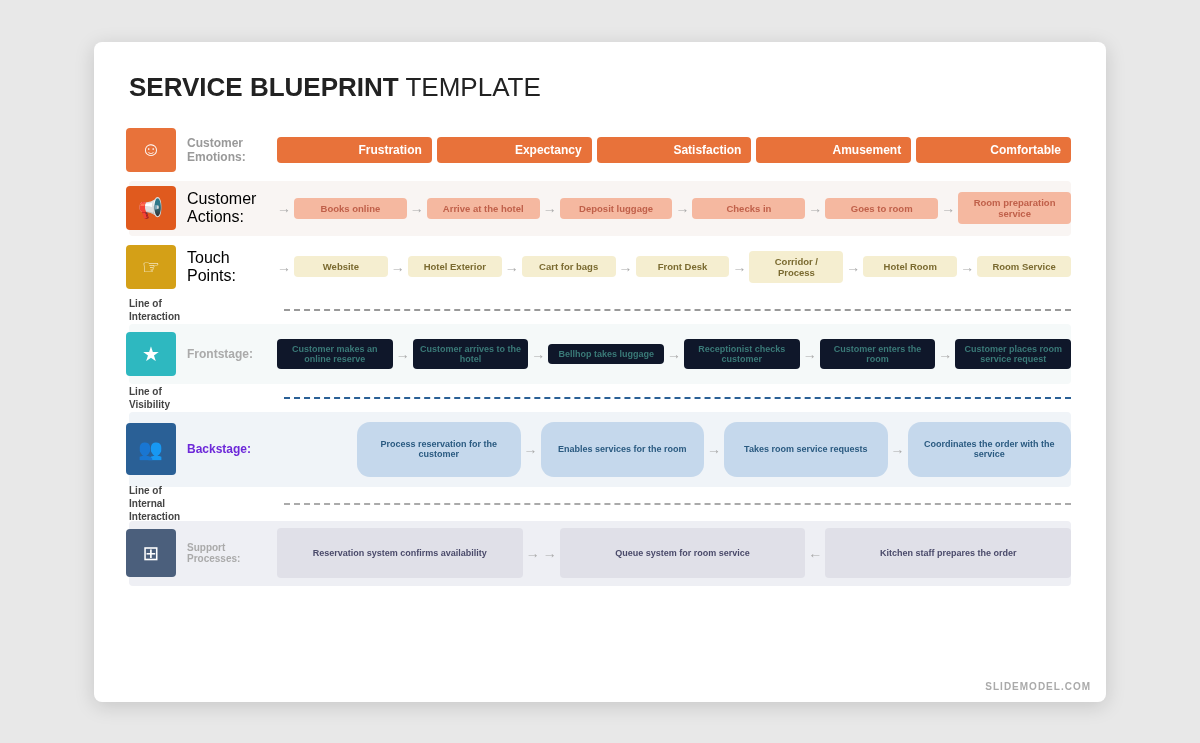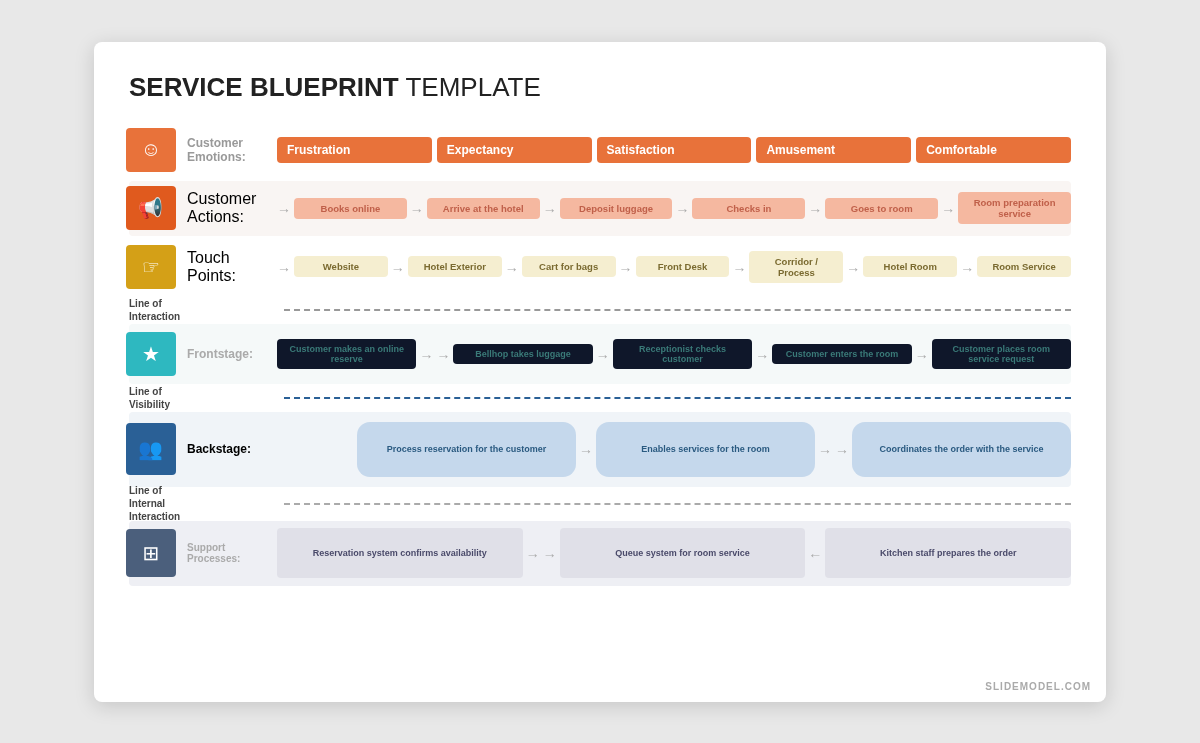--- a/index.html
+++ b/index.html
@@ -56,21 +56,21 @@
       flex-shrink: 0;
     }
     
     .box-orange {
       background: #E8723A;
       color: white;
       border-radius: 4px;
       padding: 6px 10px;
       font-size: 12px;
       font-weight: 600;
-      text-align: left;
+      text-align: right;
       min-width: 100px;
       flex: 1;
     }
     
     .box-salmon {
       background: #F5B8A0;
       color: #c0604a;
       border-radius: 4px;
       padding: 5px 6px;
       font-size: 9.5px;
@@ -142,21 +142,21 @@
       margin-right: 6px;
     }
     .left-text-col {
       width: 90px;
       display: flex;
       align-items: center;
       flex-shrink: 0;
     }
     .backstage-label {
       font-size: 12px;
-      color: #000000;
+      color: #6d28d9;
       font-weight: 700;
     }
     .frontstage-label {
       font-size: 12px;
       color: #aaa;
       font-weight: 700;
     }
     .support-label {
       font-size: 10px;
       color: #aaa;
@@ -275,20 +275,21 @@
       <div class="icon-cell icon-teal" style="width:44px;height:44px;border-radius:4px;">
         <span class="icon-inner">★</span>
       </div>
     </div>
     <div class="left-text-col">
       <span class="frontstage-label">Frontstage:</span>
     </div>
     <div style="flex:1;display:flex;align-items:center;gap:3px;">
       <div class="box-teal-light">Customer makes an online reserve</div>
       <span class="arrow">→</span>
+      <div class="box-teal-light">Customer arrives to the hotel</div>
       <span class="arrow">→</span>
       <div class="box-teal-light">Bellhop takes luggage</div>
       <span class="arrow">→</span>
       <div class="box-teal-light">Receptionist checks customer</div>
       <span class="arrow">→</span>
       <div class="box-teal-light">Customer enters the room</div>
       <span class="arrow">→</span>
       <div class="box-teal-light">Customer places room service request</div>
     </div>
   </div>
@@ -307,20 +308,21 @@
       </div>
     </div>
     <div class="left-text-col">
       <span class="backstage-label">Backstage:</span>
     </div>
     <div style="flex:1;display:flex;align-items:center;gap:3px;padding-left:80px;">
       <div class="box-blue-light box-tall" style="min-height:55px;">Process reservation for the customer</div>
       <span class="arrow">→</span>
       <div class="box-blue-light box-tall" style="min-height:55px;">Enables services for the room</div>
       <span class="arrow">→</span>
+      <div class="box-blue-light box-tall" style="min-height:55px;">Takes room service requests</div>
       <span class="arrow">→</span>
       <div class="box-blue-light box-tall" style="min-height:55px;">Coordinates the order with the service</div>
     </div>
   </div>
 
   <div style="display:flex;align-items:center;height:30px;margin:2px 0;">
     <div style="width:155px;font-size:10px;font-weight:700;color:#444;line-height:1.3;">
       <span>Line of<br>Internal<br>Interaction</span>
     </div>
     <div style="flex:1;border-top:2px dashed #aaa;"></div>

